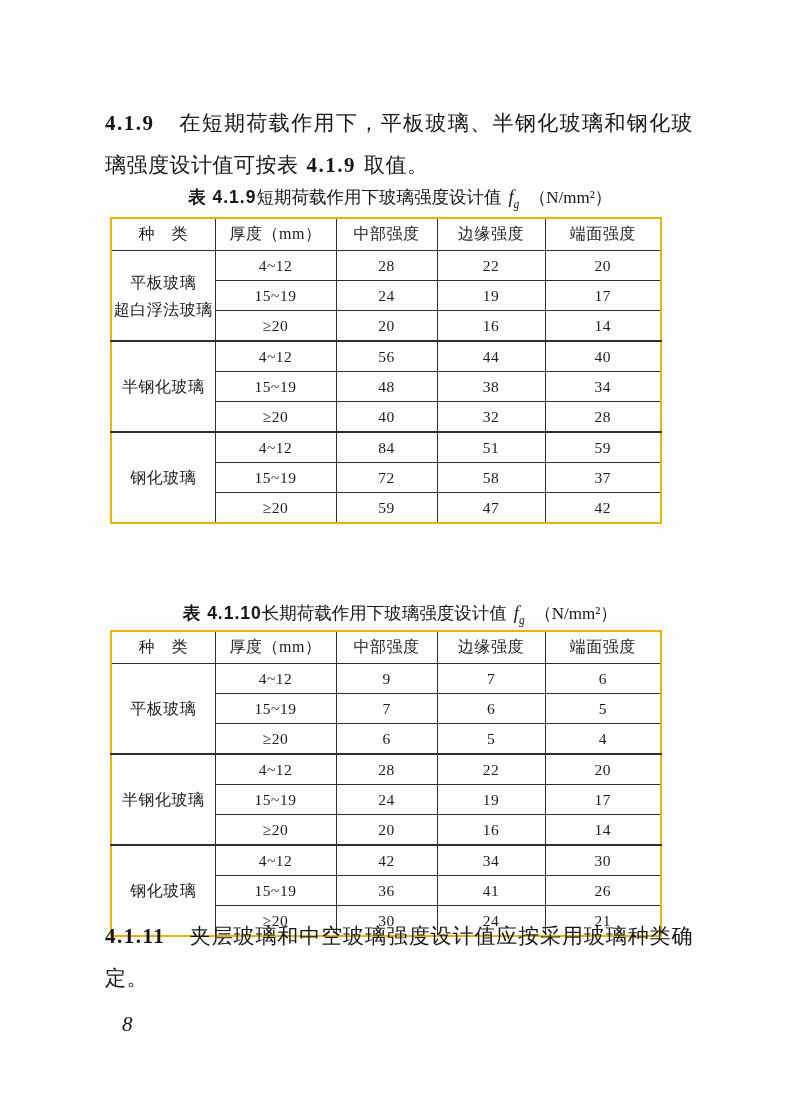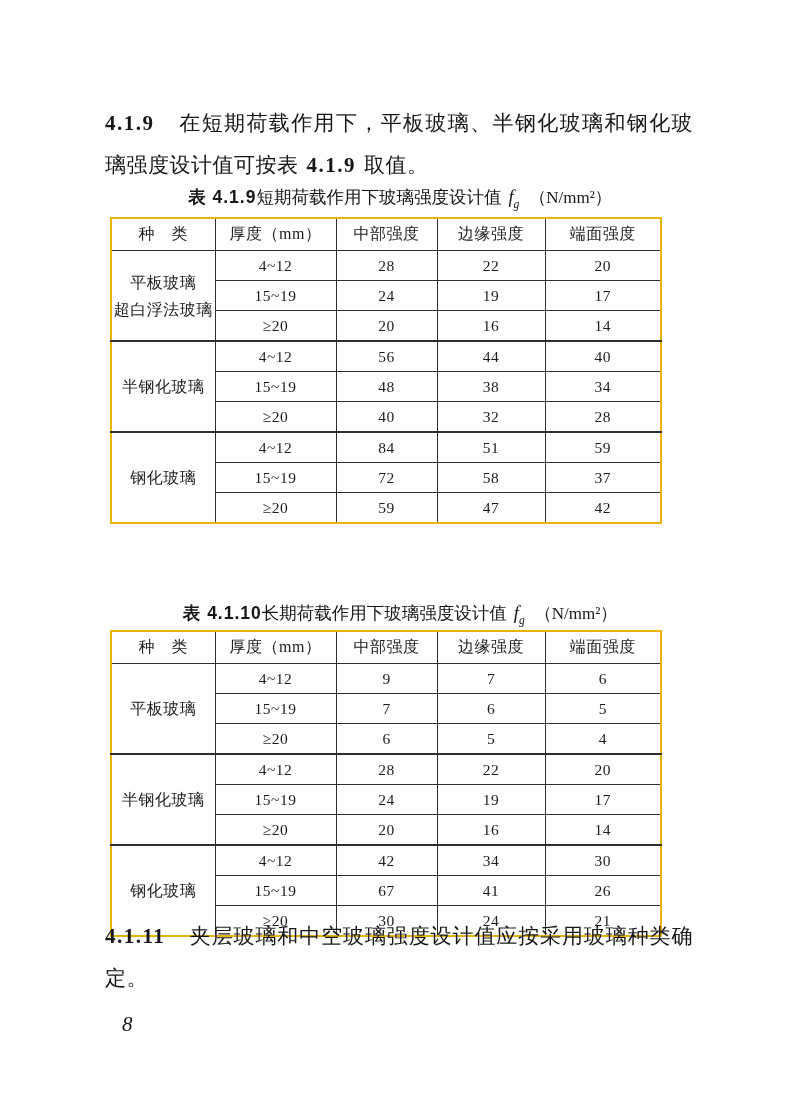--- a/index.html
+++ b/index.html
@@ -234,21 +234,21 @@
         <td class="kind" rowspan="3">
           <div>钢化玻璃</div>
         </td>
         <td>4~12</td>
         <td>42</td>
         <td>34</td>
         <td>30</td>
       </tr>
       <tr>
         <td>15~19</td>
-        <td>67</td>
+        <td>36</td>
         <td>41</td>
         <td>26</td>
       </tr>
       <tr>
         <td>≥20</td>
         <td>30</td>
         <td>24</td>
         <td>21</td>
       </tr>
     </tbody>

